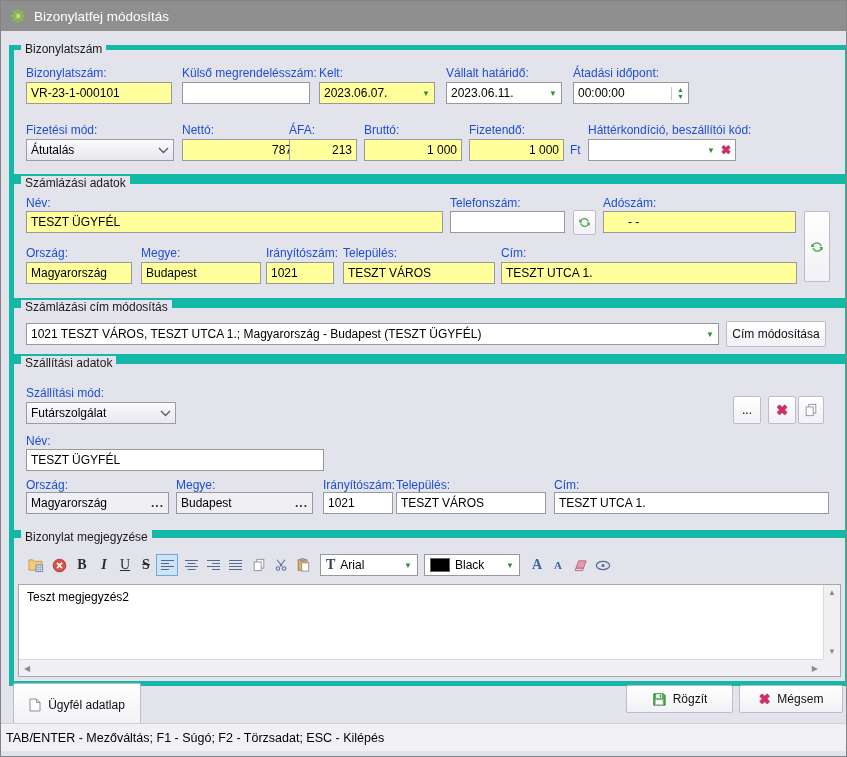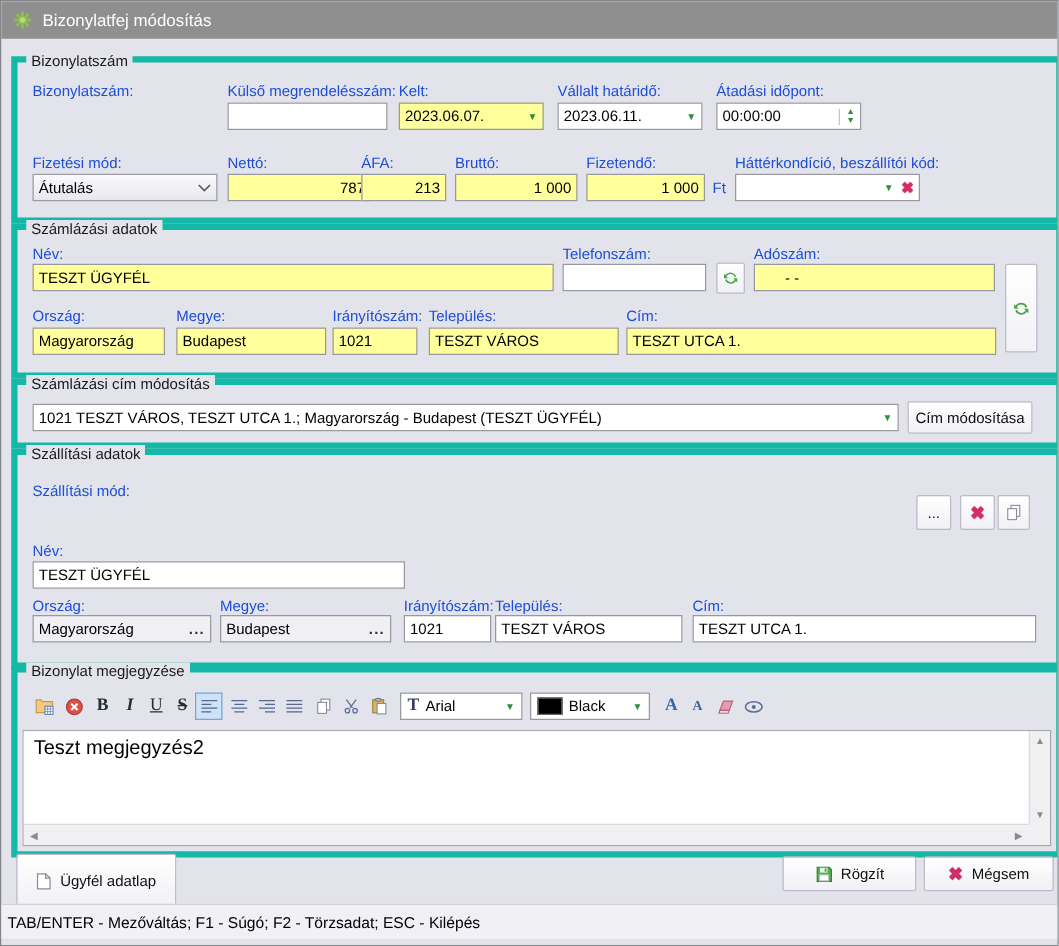--- a/index.html
+++ b/index.html
@@ -26,21 +26,21 @@
   .tbtn.on{background:#cfe3f6;border-color:#74a7d6}
   .serifB{font-family:"Liberation Serif",serif;color:#2b2b2b;font-weight:bold;font-size:14px}
   .serifI{font-family:"Liberation Serif",serif;color:#2b2b2b;font-style:italic;font-weight:bold;font-size:14px}
   .serifU{font-family:"Liberation Serif",serif;color:#2b2b2b;font-size:14px;text-decoration:underline}
   .serifS{font-family:"Liberation Serif",serif;color:#2b2b2b;font-size:14px;text-decoration:line-through;font-weight:bold}
   .sizeup{color:#3b66a0;font-family:"Liberation Serif",serif;font-weight:bold;font-size:14px}
   .sizedn{color:#3b66a0;font-family:"Liberation Serif",serif;font-weight:bold;font-size:11px}
   .tcombo{position:absolute;height:22px;border:1px solid #98989f;background:#fff;display:flex;align-items:center;gap:5px;padding:0 5px;font-size:12px;box-sizing:border-box}
   .swatch{width:18px;height:12px;background:#000;border:1px solid #666;flex:0 0 auto}
   .memo-wrap{position:absolute;border:1px solid #a7a7b0;background:#fff;box-sizing:border-box}
-  .memo{position:absolute;left:0;top:0;right:17px;bottom:17px;background:#fff;font-size:16px;color:#000;padding:5px 8px;overflow:hidden}
+  .memo{position:absolute;left:0;top:0;right:17px;bottom:17px;background:#fff;font-size:12px;color:#000;padding:5px 8px;overflow:hidden}
   .vscroll{position:absolute;top:0;right:0;bottom:17px;width:17px;background:#f0f0f3;border-left:1px solid #d9d9e0;display:flex;flex-direction:column;justify-content:space-between;align-items:center;padding:3px 0;color:#8a8a92;font-size:8px;box-sizing:border-box}
   .hscroll{position:absolute;left:0;bottom:0;right:17px;height:17px;background:#f0f0f3;border-top:1px solid #d9d9e0;display:flex;justify-content:space-between;align-items:center;padding:0 5px;color:#8a8a92;font-size:8px;box-sizing:border-box}
   .corner{position:absolute;right:0;bottom:0;width:17px;height:17px;background:#f0f0f3}
   .statusbar{position:absolute;left:0;right:0;top:722px;height:28px;background:#f1f1f5;border-top:1px solid #cfcfd8;display:flex;align-items:center;padding:0 5px;font-size:12.5px;color:#000;box-sizing:border-box}
   svg{display:block;flex:0 0 auto}
 </style>
 </head>
 <body>
 
 <div id="win">
@@ -54,20 +54,21 @@
           <circle cx="8" cy="8" r="2.2" fill="#b8dd7a"></circle>
         </svg>
     </span>
     <span class="title">Bizonylatfej módosítás</span>
   </div>
 
   <div class="grp" style="left:8px;top:44px;width:831px;height:124px">
     <span class="grp-title">Bizonylatszám</span>
 
     <span class="lbl" style="left:12px;top:16px">Bizonylatszám:</span>
+    <div class="fld yellow" style="left:12px;top:32px;width:146px">VR-23-1-000101</div>
 
     <span class="lbl" style="left:168px;top:16px">Külső megrendelésszám:</span>
     <div class="fld" style="left:168px;top:32px;width:128px"></div>
 
     <span class="lbl" style="left:305px;top:16px">Kelt:</span>
     <div class="fld yellow" style="left:305px;top:32px;width:116px">
       <span>2023.06.07.</span>
       <span class="caret">▼</span>
     </div>
 
@@ -165,20 +166,26 @@
     </div>
     <div class="btn" style="left:712px;top:13px;width:100px;height:26px">
       <span>Cím módosítása</span>
     </div>
   </div>
 
   <div class="grp" style="left:8px;top:358px;width:831px;height:166px">
     <span class="grp-title">Szállítási adatok</span>
 
     <span class="lbl" style="left:12px;top:22px">Szállítási mód:</span>
+    <div class="fld sel" style="left:12px;top:38px;width:150px">
+      <span>Futárszolgálat</span>
+      <svg style="margin-left:auto" width="11" height="7" viewBox="0 0 11 7">
+          <path d="M1 1l4.5 4.5L10 1" fill="none" stroke="#5a5a63" stroke-width="1.4"></path>
+        </svg>
+    </div>
 
     <div class="btn" style="left:719px;top:32px;width:28px;height:28px">
       <span>...</span>
     </div>
     <div class="btn" style="left:754px;top:32px;width:28px;height:28px">
       <span class="xmark" style="font-size:14px">✖</span>
     </div>
     <div class="btn" style="left:784px;top:32px;width:26px;height:28px">
       <svg width="14" height="14" viewBox="0 0 16 16">
           <rect x="5.5" y="1.5" width="8" height="10" fill="#fff" stroke="#8b8b95"></rect>

